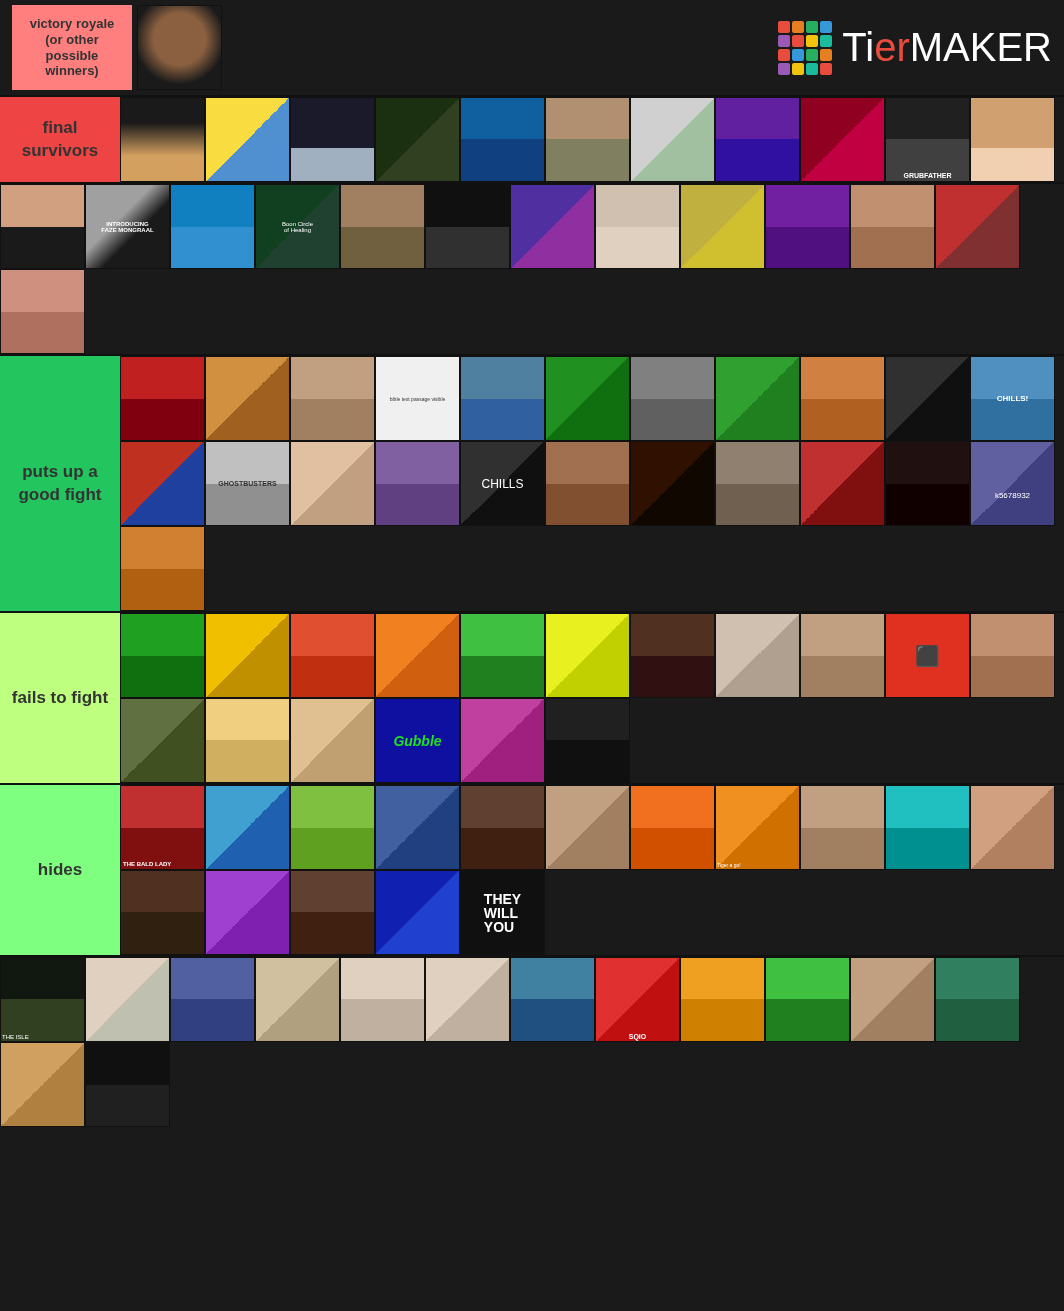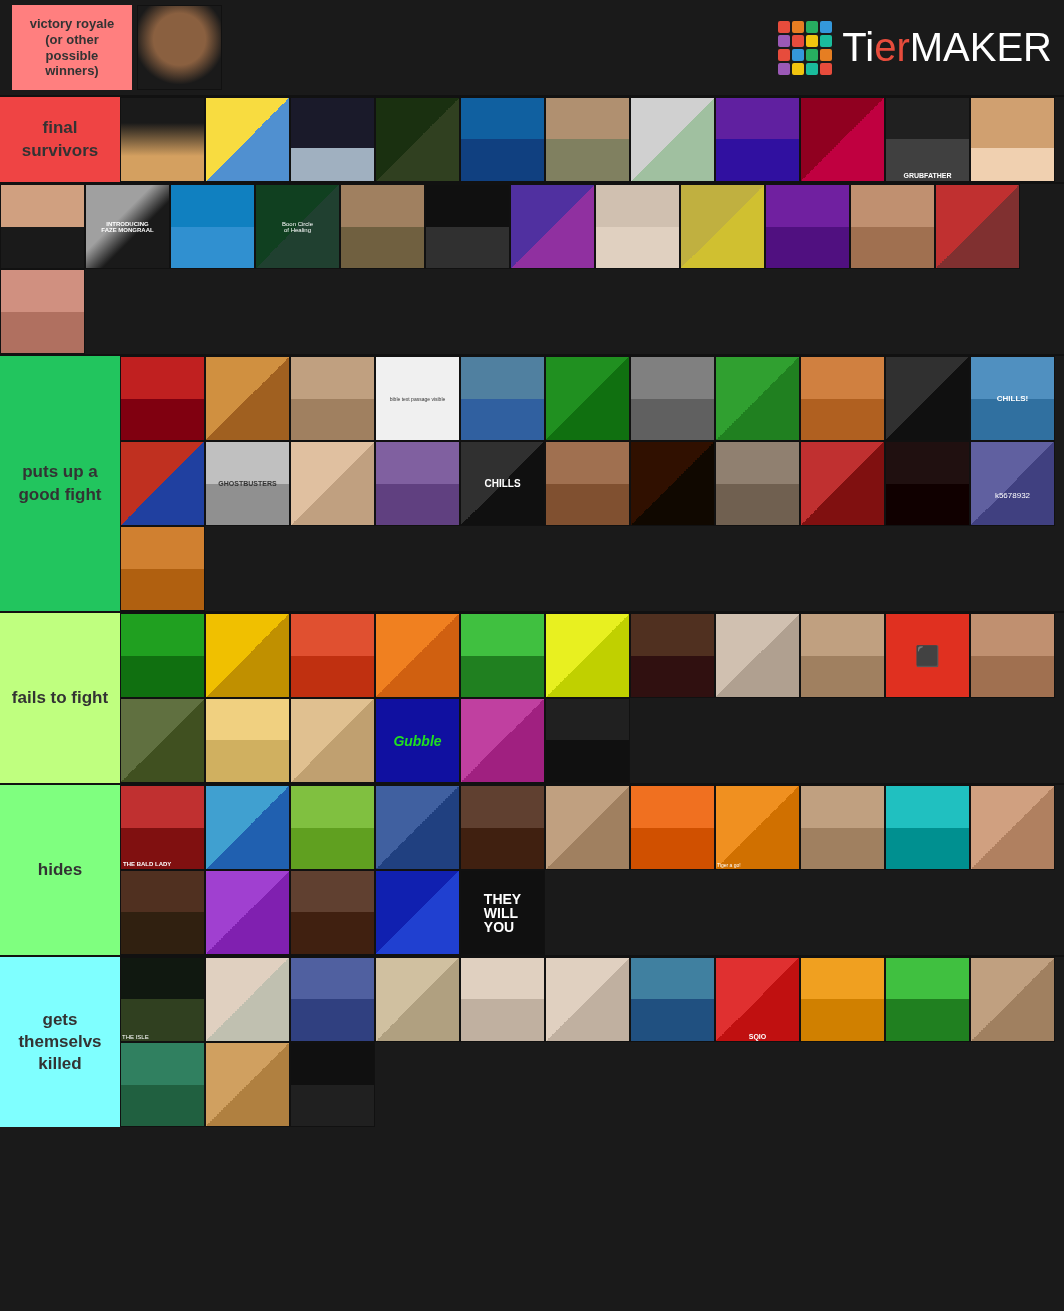--- a/index.html
+++ b/index.html
@@ -196,21 +196,21 @@
         <div class="cell" style="background: linear-gradient(180deg, #5090c0 50%, #3070a0 50%); display:flex; align-items:center; justify-content:center;">
             <span style="color:white;font-size:8px;font-weight:bold;">CHILLS!</span>
           </div>
         <div class="cell" style="background: linear-gradient(135deg, #c03020 50%, #2040a0 50%);"></div>
         <div class="cell" style="background: linear-gradient(180deg, #c0c0c0 50%, #909090 50%); display:flex; align-items:center; justify-content:center;">
             <span style="color:#333;font-size:7px;font-weight:bold;text-align:center;">GHOSTBUSTERS</span>
           </div>
         <div class="cell" style="background: linear-gradient(135deg, #e0c0a0 50%, #c0a080 50%);"></div>
         <div class="cell" style="background: linear-gradient(180deg, #8060a0 50%, #604080 50%);"></div>
         <div class="cell" style="background: linear-gradient(135deg, #303030 50%, #101010 50%); display:flex; align-items:center; justify-content:center;">
-            <span style="color:white;font-size:10px;font-weight:bold;">CHILLS</span>
+            <span style="color:white;font-size:12px;font-weight:normal;">CHILLS</span>
           </div>
         <div class="cell" style="background: linear-gradient(180deg, #a07050 50%, #805030 50%);"></div>
         <div class="cell" style="background: linear-gradient(135deg, #301000 50%, #100800 50%);"></div>
         <div class="cell" style="background: linear-gradient(180deg, #908070 50%, #706050 50%);"></div>
         <div class="cell" style="background: linear-gradient(135deg, #c03030 50%, #801010 50%);"></div>
 
         <div class="cell" style="background: linear-gradient(180deg, #201010 50%, #100000 50%);"></div>
         <div class="cell" style="background: linear-gradient(135deg, #6060a0 50%, #404080 50%); display:flex; align-items:center; justify-content:center;">
             <span style="color:white;font-size:8px;margin-top:24px;">k5678932</span>
           </div>
@@ -271,21 +271,20 @@
         <div class="cell" style="background: linear-gradient(135deg, #a040d0 50%, #8020b0 50%);"></div>
         <div class="cell" style="background: linear-gradient(180deg, #604030 50%, #402010 50%);"></div>
         <div class="cell" style="background: linear-gradient(135deg, #1020b0 50%, #2040d0 50%);"></div>
         <div class="cell" style="background:#101010; display:flex; flex-direction:column; align-items:center; justify-content:center;">
             <span style="color:white;font-weight:bold;font-size:14px;line-height:1;">THEY<br>WILL<br>YOU</span>
           </div>
       </div>
     </div>
 
     <div class="row">
-      <div class="label-cell" style="background:#7fffff;">gets<br>themselvs<br>killed</div>
       <div class="cells-area">
 
         <div class="cell" style="background: linear-gradient(180deg, #101810 50%, #304020 50%); display:flex; align-items:flex-end;">
             <span style="color:white;font-size:6px;padding:1px;">THE ISLE</span>
           </div>
         <div class="cell" style="background: linear-gradient(135deg, #e0d0c0 50%, #c0c0b0 50%);"></div>
         <div class="cell" style="background: linear-gradient(180deg, #5060a0 50%, #304080 50%);"></div>
         <div class="cell" style="background: linear-gradient(135deg, #d0c0a0 50%, #b0a080 50%);"></div>
         <div class="cell" style="background: linear-gradient(180deg, #e0d0c0 50%, #c0b0a0 50%);"></div>
         <div class="cell" style="background: linear-gradient(135deg, #e0d0c0 50%, #c0b0a0 50%);"></div>

